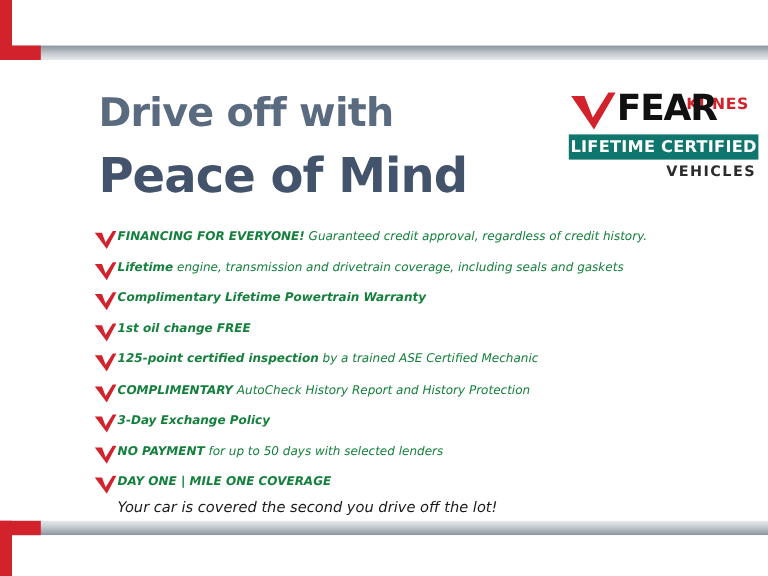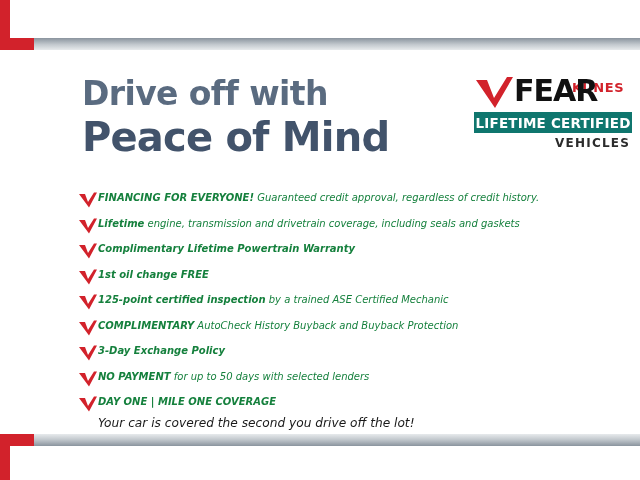--- a/index.html
+++ b/index.html
@@ -87,21 +87,21 @@
     letter-spacing: -0.6px;
     line-height: 36px;
     font-family: "DejaVu Sans", sans-serif;
   }
   .headline .line2 {
     font-size: 40px;
     font-weight: bold;
     color: #42536b;
     letter-spacing: -0.8px;
     line-height: 46px;
-    margin-top: 2px;
+    margin-top: 12px;
     font-family: "DejaVu Sans", sans-serif;
   }
 
   
   .logo {
     position: absolute;
     right: 8px;
     top: 58px;
     width: 158px;
     height: 98px;
@@ -283,21 +283,21 @@
       </span>
       <span class="txt"><b>125-point certified inspection</b><span> by a trained ASE Certified Mechanic</span></span>
     </div>
 
     <div class="bullet">
       <span class="chk">
         <svg width="20" height="16" viewBox="0 0 20 16">
             <path d="M1 2 L7 2 L10 10 L16 0.5 L19 0.5 L11 15.5 Z" fill="#d2222b"></path>
           </svg>
       </span>
-      <span class="txt"><b>COMPLIMENTARY</b><span> AutoCheck History Buyback and Buyback Protection</span></span>
+      <span class="txt"><b>COMPLIMENTARY</b><span> AutoCheck History Report and History Protection</span></span>
     </div>
 
     <div class="bullet">
       <span class="chk">
         <svg width="20" height="16" viewBox="0 0 20 16">
             <path d="M1 2 L7 2 L10 10 L16 0.5 L19 0.5 L11 15.5 Z" fill="#d2222b"></path>
           </svg>
       </span>
       <span class="txt"><b>3-Day Exchange Policy</b><span></span></span>
     </div>

